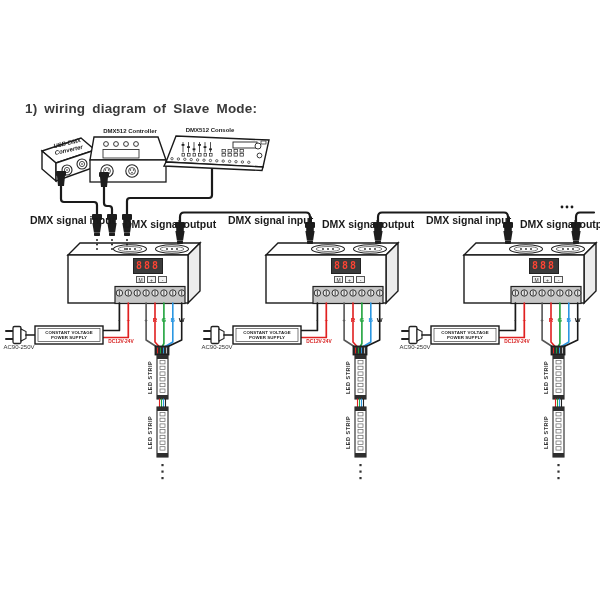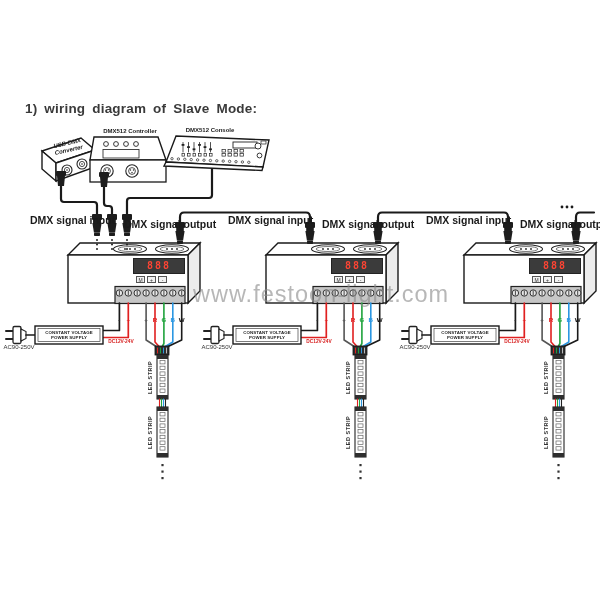--- a/index.html
+++ b/index.html
@@ -9,21 +9,21 @@
   .title{left:25px;top:101px;font-size:13.5px;font-weight:bold;color:#3a3a3a;word-spacing:3px;letter-spacing:.2px;}
   .dev-label{font-size:6px;font-weight:bold;text-align:center;width:64px;color:#1a1a1a;}
   .ctrl-label{left:98px;top:128px;}
   .cons-label{left:178px;top:127px;}
   .conv-text{left:44px;top:140px;width:48px;transform:rotate(-13deg);font-size:6px;font-style:italic;font-weight:bold;text-align:center;line-height:7px;color:#1a1a1a;}
   .unit-texts{position:absolute;top:0;left:0;width:0;height:0;}
   .unit-texts>div{position:absolute;}
   .sig{font-size:10.5px;font-weight:bold;color:#1a1a1a;white-space:nowrap;}
   .sig-in{left:30px;top:214px;}
   .sig-out{left:124px;top:218px;}
-  .disp{left:133px;top:258px;width:52px;height:16px;background:#3b3b3b;border:1px solid #222;box-sizing:border-box;font-family:"DejaVu Sans Mono",monospace;font-weight:bold;font-size:10px;line-height:14px;text-align:center;letter-spacing:2px;}
+  .disp{left:133px;top:258px;width:30px;height:16px;background:#3b3b3b;border:1px solid #222;box-sizing:border-box;font-family:"DejaVu Sans Mono",monospace;font-weight:bold;font-size:10px;line-height:14px;text-align:center;letter-spacing:2px;}
   .ubtn{width:9px;height:7px;border:.8px solid #555;background:#f2f2f2;box-sizing:border-box;font-size:5px;line-height:6px;text-align:center;color:#333;top:276px;}
   .b0{left:136px;} .b1{left:147px;} .b2{left:158px;}
   .tlabel{top:315.5px;width:10px;text-align:center;font-size:6.2px;font-weight:bold;}
   .t0{left:114.4px;} .t1{left:123.3px;} .t2{left:141.1px;} .t3{left:150px;} .t4{left:158.9px;} .t5{left:167.8px;} .t6{left:176.7px;}
   .psu-text{left:36px;top:329.5px;width:66px;text-align:center;font-size:4.4px;font-weight:bold;line-height:5.6px;color:#222;letter-spacing:.1px;}
   .ac{left:1px;top:344px;width:36px;font-size:6px;color:#333;text-align:center;}
   .dc{left:104px;top:338.5px;width:34px;font-size:4.8px;font-weight:bold;text-align:center;}
   .striplbl{left:146.5px;width:9px;font-size:5.5px;font-weight:bold;color:#333;writing-mode:vertical-rl;transform:rotate(180deg);text-align:center;letter-spacing:.5px;}
   .s1{top:356px;height:42px;} .s2{top:408px;height:48px;}
   .watermark{left:193px;top:281px;font-size:23.5px;opacity:.62;letter-spacing:1px;white-space:nowrap;}
@@ -531,14 +531,13 @@
       <div>CONSTANT VOLTAGE</div>
       <div>POWER SUPPLY</div>
     </div>
     <div class="ac">AC90-250V</div>
     <div class="dc" style="color: rgb(214, 28, 28);">DC12V-24V</div>
     <div class="striplbl s1">LED STRIP</div>
     <div class="striplbl s2">LED STRIP</div>
   </div>
 </div>
 
-  <div class="txt watermark" style="color: rgb(140, 140, 140);">www.festoon-light.com</div>
 </div>
 
 </body></html>

